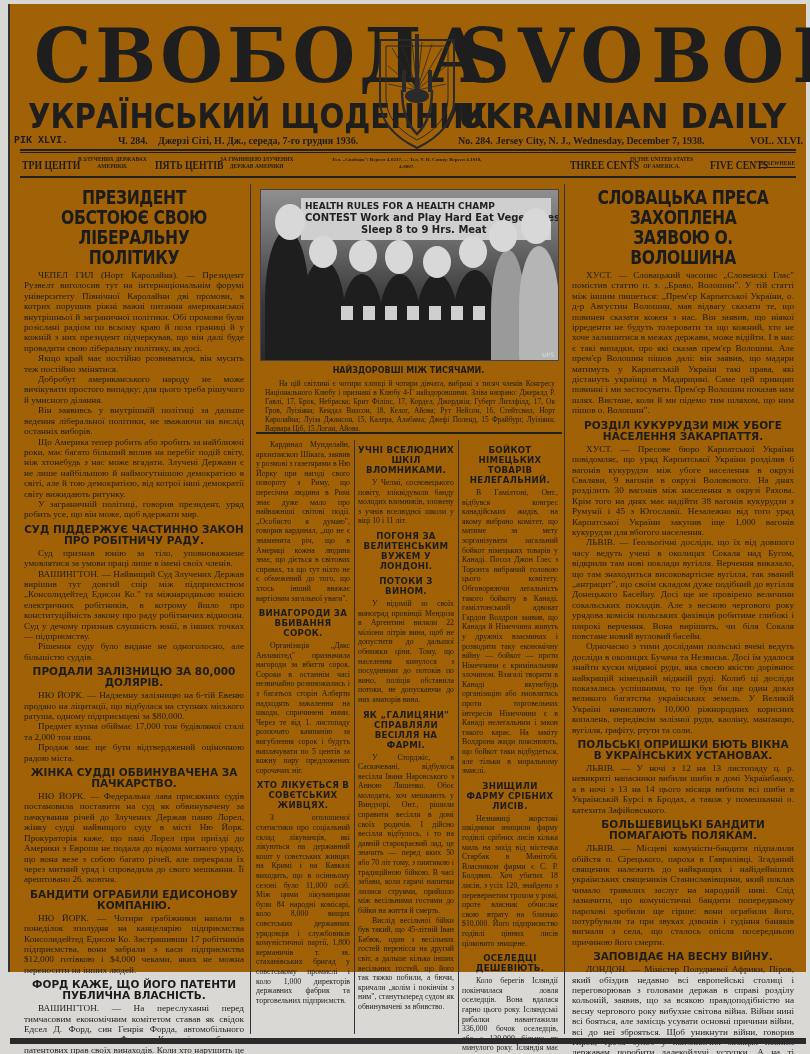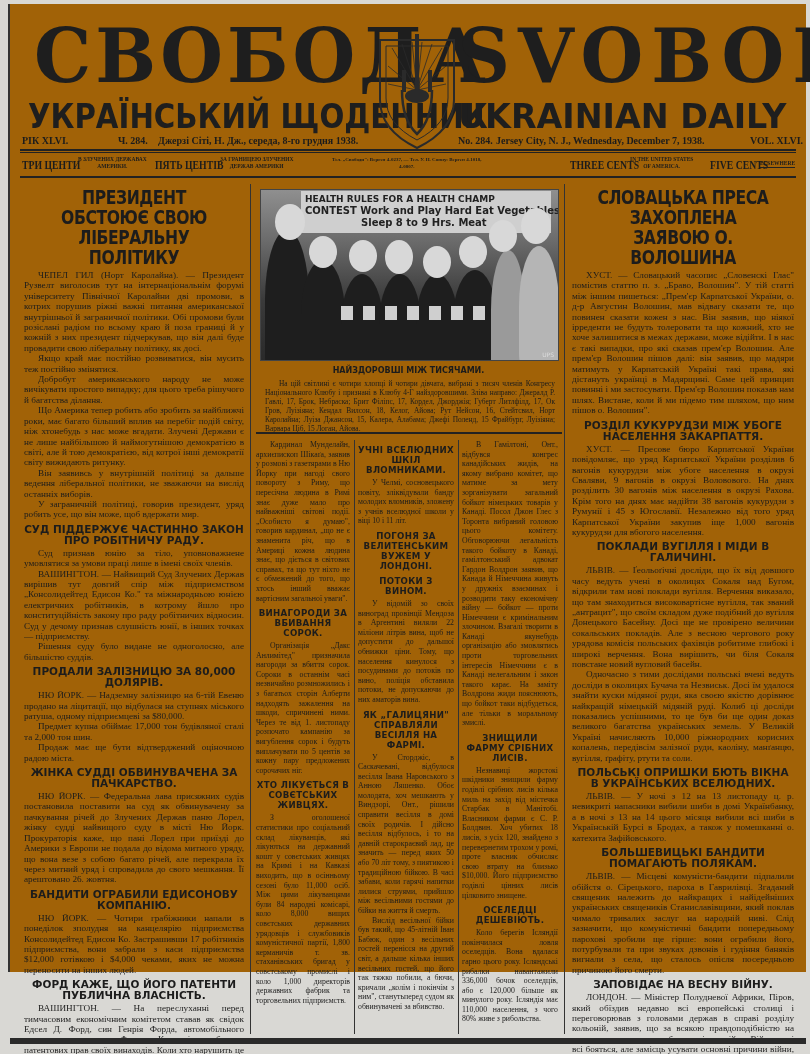--- a/index.html
+++ b/index.html
@@ -73,21 +73,21 @@
     font-size: 8.6px; line-height: 10px; letter-spacing: 0.3px;
   }
   .small-col { font-size: 7.8px; line-height: 9.6px; }
   .vline { position: absolute; width: 1px; background: #333; }
   .photo {
     position: absolute; left: 250px; top: 185px; width: 297px; height: 170px;
     background: linear-gradient(180deg, #8f8f8f 0%, #6b6b6b 30%, #3a3a3a 65%, #2a2a2a 100%);
     overflow: hidden; border: 1px solid #444;
   }
   .photo .banner {
-    position: absolute; left: 40px; top: 1px; width: 250px; height: 42px;
+    position: absolute; left: 40px; top: 8px; width: 250px; height: 42px;
     background: #cfcfcf;
   }
   .photo .banner span { display: block; font-family: "DejaVu Sans", sans-serif; font-weight: bold; color: #222; white-space: nowrap; }
   .photo .person {
     position: absolute; border-radius: 50% 50% 10% 10%; background: #1e1e1e;
   }
   .photo .face { position: absolute; border-radius: 50%; background: #d8d8d8; }
   .photo .credit { position: absolute; right: 4px; bottom: 2px; font-size: 6px; color: #ddd; font-family: "DejaVu Sans", sans-serif; }
   .caption-title {
     position: absolute; left: 250px; top: 362px; width: 297px; text-align: center;
@@ -131,23 +131,23 @@
         </g>
         <g fill="#2a2a2a">
           <rect x="43" y="4" width="4" height="58"></rect>
           <path d="M30 40 L34 40 L34 62 L30 62 Z"></path>
           <path d="M56 40 L60 40 L60 62 L56 62 Z"></path>
           <ellipse cx="45" cy="66" rx="12" ry="7"></ellipse>
         </g>
       </svg>
     </div>
 
-    <div class="dateline" style="left:12px;">РІК XLVI.</div>
+    <div class="dateline" style="left:4px;font-family:Liberation Mono, monospace;">РІК XLVI.</div>
     <div class="dateline" style="left:108px;">Ч. 284.</div>
-    <div class="dateline" style="left:148px;">Джерзі Сіті, Н. Дж., середа, 8-го грудня 1938.</div>
+    <div class="dateline" style="left:148px;">Джерзі Сіті, Н. Дж., середа, 7-го грудня 1936.</div>
     <div class="dateline" style="left:448px;">No. 284.</div>
     <div class="dateline" style="left:486px;">Jersey City, N. J., Wednesday, December 7, 1938.</div>
     <div class="dateline" style="left:740px;">VOL. XLVI.</div>
   </div>
 
   <div class="rule" style="top:145px;height:2px;"></div>
   <div class="rule" style="top:148px;height:1px;"></div>
 
   <div class="price-strip">
     <span class="big" style="left:2px;">ТРИ ЦЕНТИ</span>
@@ -174,23 +174,23 @@
   </div>
   <div class="rule" style="top:172px;height:2px;"></div>
 
   <div class="col" style="left:14px;width:220px;">
     <h2>
       <span>ПРЕЗИДЕНТ ОБСТОЮЄ СВОЮ</span><br>
       <span>ЛІБЕРАЛЬНУ ПОЛІТИКУ</span>
     </h2>
     <p>ЧЕПЕЛ ГИЛ (Норт Каролайна). — Президент Рузвелт виголосив тут на інтернаціональнім форумі університету Північної Каролайни дві промови, в котрих порушив ріжні важні питання американської внутрішньої й заграничної політики. Обі промови були розіслані радіом по всьому краю й поза границі й у кожній з них президент підчеркував, що він далі буде провадити свою ліберальну політику, як досі.</p>
     <p>Якщо край має постійно розвиватися, він мусить теж постійно змінятися.</p>
-    <p>Добробут американського народу не може вичікувати простого випадку; для цього треба рішучого й багатства ділання.</p>
+    <p>Добробут американського народу не може вичікувати простого випадку; для цього треба рішучого й умисного ділання.</p>
+    <p>Він заявивсь у внутрішній політиці за дальше ведення ліберальної політики, не зважаючи на вислід останніх виборів.</p>
     <p>Що Америка тепер робить або зробить за найближчі роки, має багато більший вплив на перебіг подій світу, ніж хтонебудь з нас може вгадати. Злучені Держави є не лише найбільшою й наймогутнішою демократією в світі, але й тою демократією, від котрої інші демократії світу вижидають ритунку.</p>
-    <p>Він заявивсь у внутрішній політиці за дальше ведення ліберальної політики, не зважаючи на вислід останніх виборів.</p>
     <p>У заграничній політиці, говорив президент, уряд робить усе, що він може, щоб вдержати мир.</p>
 
     <h3>СУД ПІДДЕРЖУЄ ЧАСТИННО ЗАКОН ПРО РОБІТНИЧУ РАДУ.</h3>
     <p>Суд признав юнію за тіло, уповноважнене умовлятися за умови праці лише в імені своїх членів.</p>
     <p>ВАШИНГТОН. — Найвищий Суд Злучених Держав вирішив тут довгий спір між підприємством „Консолидейтед Едисон Ко." та міжнародньою юнією електричних робітників, в котрому йшло про конституційність закону про раду робітничих відносин. Суд у дечому признав слушність юнії, в інших точках — підприємству.</p>
     <p>Рішення суду було видане не одноголосно, але більшістю суддів.</p>
 
     <h3>ПРОДАЛИ ЗАЛІЗНИЦЮ ЗА 80,000 ДОЛЯРІВ.</h3>
     <p>НЮ ЙОРК. — Надземну залізницю на 6-тій Евеню продано на ліцитації, що відбулася на ступнях міського ратуша, одному підприємцеві за $80,000.</p>
     <p>Предмет купна обіймає 17,000 тон будівляної сталі та 2,000 тон шин.</p>
@@ -256,45 +256,45 @@
     <h4>ПОТОКИ З ВИНОМ.</h4>
     <p>У відомій зо своїх виноград провінції Мендоза в Аргентині виляли 22 міліони літрів вина, щоб не допустити до дальшої обнижки ціни. Тому, що населення кинулося з посудинами до потоків по вино, поліція обставила потоки, не допускаючи до них аматорів вина.</p>
     <h4>ЯК „ГАЛИЦЯНИ" СПРАВЛЯЛИ ВЕСІЛЛЯ НА ФАРМІ.</h4>
     <p>У Сторджіс, в Саскачевані, відбулося весілля Івана Наровського з Анною Ляшенко. Обоє молодята, хоч мешкають у Виндзорі, Онт., рішили справити весілля в домі своїх родичів. І дійсно весілля відбулось, і то на давній старокраєвий лад, це значить — перед яких 50 або 70 літ тому, з пиятикою і традиційною бійкою. В часі забави, коли гарячі напитки лилися струями, прийшло між весільними гостями до бійки на життя й смерть.</p>
     <p>Вислід весільної бійки був такий, що 45-літній Іван Бабюк, один з весільних гостей перенісся на другий світ, а дальше кілька інших весільних гостей, що його так тяжко побили, а бючи, кричали „колім і покінчім з ним", станутьперед судом як обвинувачені за вбивство.</p>
 
   </div>
   <div class="vline" style="left:448px;top:436px;height:594px;"></div>
 
   <div class="col small-col" style="left:452px;width:96px;top:436px;">
+    <h4>БОЙКОТ НІМЕЦЬКИХ ТОВАРІВ НЕЛЕГАЛЬНИЙ.</h4>
     <p>В Гамілтоні, Онт., відбувся конгрес канадійських жидів, на якому вибрано комітет, що матиме за мету зорганізувати загальний бойкот німецьких товарів у Канаді. Посол Джон Глес з Торонта вибраний головою цього комітету. Обговорюючи легальність такого бойкоту в Канаді, гамілтонський адвокат Гардон Волдрон заявив, що Канада й Німеччина живуть у дружніх взаєминах і розводити таку економічну війну — бойкот — проти Німеччини є кримінальним злочином. Взагалі творити в Канаді якунебудь організацію або змовлятись проти торговельних інтересів Німеччини є в Канаді нелегальним і закон такого карає. На заміту Волдрона жиди пояснюють, що бойкот таки відбудеться, але тільки в моральному змислі.</p>
     <h4>ЗНИЩИЛИ ФАРМУ СРІБНИХ ЛИСІВ.</h4>
     <p>Незнавиці жорстокі шкідники знищили фарму годівлі срібних лисів кілька миль на захід від містечка Старбак в Манітобі. Власником фарми є С. Р. Болдвин. Хоч убитих 18 лисів, з усіх 120, знайдено з перевернетим трохом у ромі, проте власник обчисляє свою втрату на близько $10,000. Його підприємство годівлі цінних лисів цілковито знищене.</p>
     <h4>ОСЕЛЕДЦІ ДЕШЕВІЮТЬ.</h4>
     <p>Коло берегів Ісляндії покінчилася ловля оселедців. Вона вдалася гарно цього року. Ісляндські рибалки навантажили 336,000 бочок оселедців, або є 120,000 більше як минулого року. Ісляндія має 110,000 населення, з чого 80% живе з рибольства.</p>
 
   </div>
 
   <div class="vline" style="left:554px;top:180px;height:850px;"></div>
 
   <div class="col" style="left:562px;width:222px;">
     <h2>
       <span>СЛОВАЦЬКА ПРЕСА ЗАХОПЛЕНА</span><br>
       <span>ЗАЯВОЮ О. ВОЛОШИНА</span>
     </h2>
     <p>ХУСТ. — Словацький часопис „Словенскі Глас" помістив статтю п. з. „Браво, Волошин". У тій статті між іншим пишеться: „Прем'єр Карпатської України, о. д-р Августин Волошин, мав відвагу сказати те, що повинен сказати кожен з нас. Він заявив, що ніякої ірреденти не будуть толеровати та що кожний, хто не хоче залишитися в межах держави, може відійти. І в нас є такі випадки, про які сказав прем'єр Волошин. Але прем'єр Волошин пішов далі: він заявив, що мадяри матимуть у Карпатській Україні такі права, які дістануть українці в Мадярщині. Саме цей принцип повинні і ми застосувати. Прем'єр Волошин показав нам шлях. Вистане, коли й ми підемо тим шляхом, що ним пішов о. Волошин".</p>
 
     <h3>РОЗДІЛ КУКУРУДЗИ МІЖ УБОГЕ НАСЕЛЕННЯ ЗАКАРПАТТЯ.</h3>
     <p>ХУСТ. — Пресове бюро Карпатської України повідомляє, що уряд Карпатської України розділив 6 вагонів кукурудзи між убоге населення в окрузі Сваляви, 9 вагонів в окрузі Воловового. На днях розділить 30 вагонів між населення в окрузі Рахова. Крім того на днях має надійти 38 вагонів кукурудзи з Румунії і 45 з Югославії. Незалежно від того уряд Карпатської України закупив іще 1,000 вагонів кукурудзи для вбогого населення.</p>
 
-    <h3>ПОКЛАДИ ВУГІЛЛЯ І МІДИ В ГАЛИЧИНІ.</h3>
     <p>ЛЬВІВ. — Ґеольоґічні досліди, що їх від довшого часу ведуть учені в околицях Сокаля над Бугом, відкрили там нові поклади вугілля. Верчення виказало, що там знаходиться високовартісне вугілля, так званий „антрацит", що своїм складом дуже подібний до вугілля Донецького Басейну. Досі ще не провірено величини сокальських покладів. Але з весною чергового року урядова комісія польських фахівців робитиме глибокі і широкі верчення. Вона вирішить, чи біля Сокаля повстане новий вугловий басейн.</p>
     <p>Одночасно з тими дослідами польські вчені ведуть досліди в околицях Бучача та Незвиськ. Досі їм удалося знайти куски мідяної руди, яка своєю якістю дорівнює найкращій німецькій мідяній руді. Колиб ці досліди показались успішними, то це був би ще один доказ великого багатства українських земель. У Великій Україні начисляють 10,000 ріжнородних корисних копалень, передівсім залізної руди, каоліну, манґанцю, вугілля, ґрафіту, ртути та соли.</p>
 
-    <h3>ПОЛЬСЬКІ ОПРИШКИ БЮТЬ ВІКНА В УКРАЇНСЬКИХ ВСЕЛЮДНИХ.</h3>
+    <h3>ПОЛЬСЬКІ ОПРИШКИ БЮТЬ ВІКНА В УКРАЇНСЬКИХ УСТАНОВАХ.</h3>
     <p>ЛЬВІВ. — У ночі з 12 на 13 листопаду ц. р. невикриті напасники вибили шиби в домі Українбанку, а в ночі з 13 на 14 цього місяця вибили всі шиби в Українській Бурсі в Бродах, а також у помешканні о. катехита Зафійовського.</p>
 
     <h3>БОЛЬШЕВИЦЬКІ БАНДИТИ ПОМАГАЮТЬ ПОЛЯКАМ.</h3>
     <p>ЛЬВІВ. — Місцеві комуністи-бандити підпалили обійстя о. Сірецького, пароха в Гаврилівці. Згаданий священик належить до найкращих і найідейніших українських священиків Станиславівщини, який поклав чимало тривалих заслуг на народній ниві. Слід зазначити, що комуністичні бандити попередньому пароховi зробили ще гірше: вони ограбили його, потурбували та при звуках дзвонів і гудіння баняків вигнали з села, що сталось опісля посередньою причиною його смерти.</p>
 
     <h3>ЗАПОВІДАЄ НА ВЕСНУ ВІЙНУ.</h3>
     <p>ЛОНДОН. — Міністер Полудневої Африки, Піров, який обїздив недавно всі европейські столиці і переговорював з головами держав в справі розділу кольоній, заявив, що за всякою правдоподібністю на весну чергового року вибухне світова війна. Війни нині всі бояться, але замісць усувати основні причини війни, всі до неї зброяться. Щоб уникнути війни, говорив Піров, треба булоб у найближчих місяцях певним державам поробити далекойдучі уступки. А на ті уступки цілком не заноситься.</p>
 
   </div>
 

